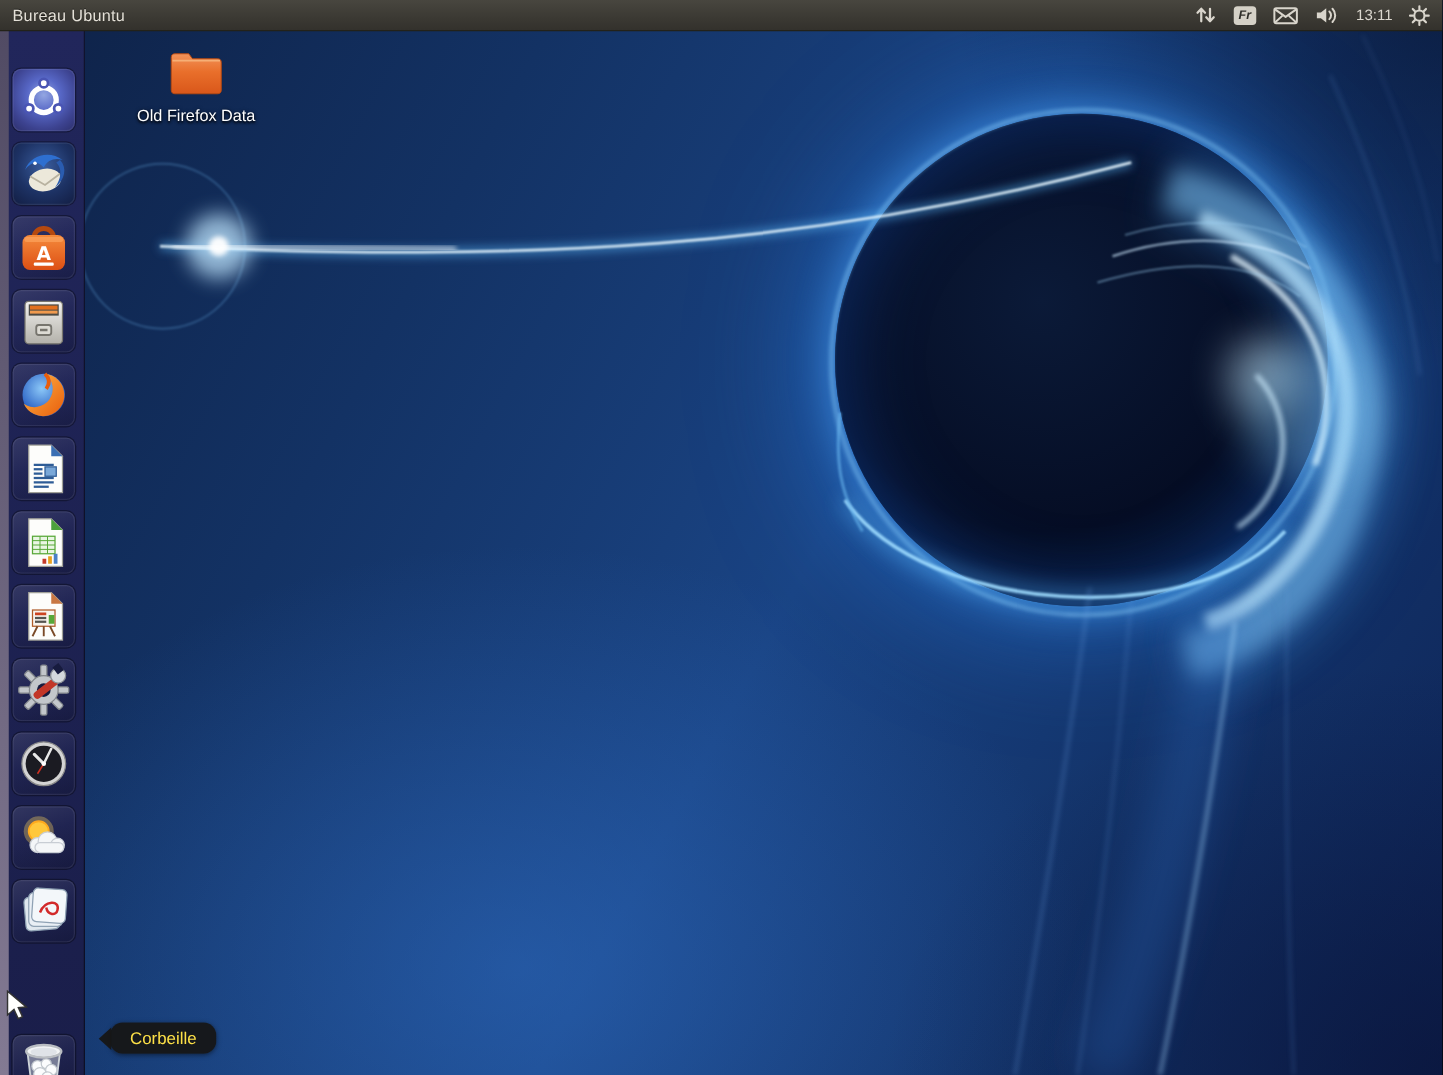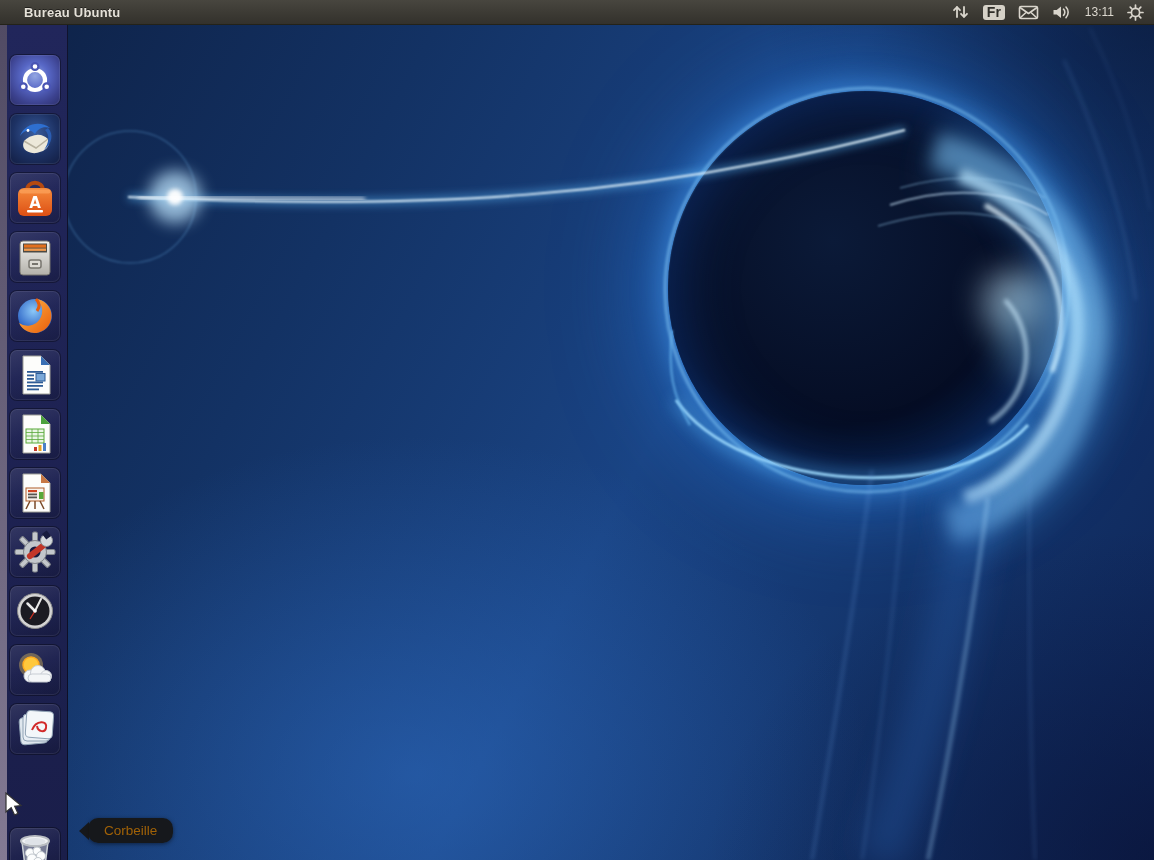--- a/index.html
+++ b/index.html
@@ -19,24 +19,24 @@
                inset 0 0 55px 10px rgba(20,70,160,.45);}
   .sphere-ring{position:absolute;left:664px;top:87px;width:402px;height:402px;border-radius:50%;
     border:2px solid rgba(150,215,255,.7);filter:blur(1.5px);}
   .wall-fx{position:absolute;inset:0;}
 
   
   .top-bar{position:absolute;left:0;top:0;width:1154px;height:24px;z-index:40;
     background:linear-gradient(#48463f,#3b3933 60%,#33312c);
     border-bottom:1px solid #232219;display:flex;align-items:center;
     color:#e5e1d8;font-size:13px;}
-  .tb-title{margin-left:24px;font-weight:bold;letter-spacing:.2px;text-shadow:0 -1px 0 rgba(0,0,0,.5);}
+  .tb-title{margin-left:10px;font-weight:normal;letter-spacing:.2px;text-shadow:0 -1px 0 rgba(0,0,0,.5);}
   .tb-right{margin-left:auto;display:flex;align-items:center;gap:13px;padding-right:10px;}
-  .kbd-badge{background:#d5d1c7;color:#2f2e29;font-size:14px;font-weight:bold;
-    border-radius:3px;padding:1px 4px;line-height:13px;}
+  .kbd-badge{background:#d5d1c7;color:#2f2e29;font-size:10px;font-weight:bold;
+    border-radius:3px;padding:1px 4px;line-height:13px;font-style:italic;}
   .tb-time{font-size:12px;color:#dcd8cf;}
   .tb-ic{display:block;}
 
   
   .launcher{position:absolute;left:0;top:24px;width:68px;height:836px;z-index:30;
     background:linear-gradient(#21265b,#1a1e4a);box-shadow:inset -1px 0 0 rgba(0,0,0,.5);}
   .launcher-strip{position:absolute;left:0;top:0;width:7px;height:100%;
     background:linear-gradient(#514b64,#837a93);}
   .tile{position:absolute;left:10px;width:50px;height:50px;border-radius:7px;
     background:linear-gradient(160deg, rgba(255,255,255,.10), rgba(255,255,255,.02) 45%, rgba(0,0,0,.18));
@@ -45,21 +45,21 @@
   .t-dash{background:radial-gradient(circle at 50% 42%, #93a6e2 0%, #5767c6 35%, #3c428f 72%, #2c2f6b 100%);}
   .t-tb{background:radial-gradient(circle at 50% 38%, #3a5d9e 0%, #1d3264 55%, #121d42 100%);}
 
   
   .desk-icon{position:absolute;left:100px;top:36px;width:114px;z-index:10;text-align:center;}
   .desk-icon .lbl{margin-top:2px;font-size:13px;color:#fff;
     text-shadow:0 1px 2px rgba(0,0,0,.9),0 0 3px rgba(0,0,0,.6);}
 
   
   .trash-tooltip{position:absolute;left:88px;top:818px;z-index:45;
-    background:rgba(22,22,22,.95);color:#a16207;font-size:13.5px;
+    background:rgba(22,22,22,.95);color:#fde047;font-size:13.5px;
     padding:5px 16px;border-radius:10px;box-shadow:0 1px 4px rgba(0,0,0,.5);}
   .trash-tooltip:before{content:"";position:absolute;left:-9px;top:50%;transform:translateY(-50%);
     border:9px solid transparent;border-left:none;border-right:10px solid rgba(22,22,22,.95);}
 
   .cursor{position:absolute;left:5px;top:792px;z-index:60;}
 </style>
 </head>
 <body>
 
 <div class="screen">
@@ -338,20 +338,34 @@
           <circle cx="22" cy="31" r="5"></circle>
             <circle cx="28" cy="34" r="4.5"></circle>
             <circle cx="24" cy="38" r="4"></circle>
         </g>
         <ellipse cx="25" cy="13" rx="14" ry="5" fill="#f2f4f5" stroke="#b9bdc2" stroke-width="2"></ellipse>
         <ellipse cx="25" cy="13.5" rx="10.5" ry="3.4" fill="#dfe3e8"></ellipse>
       </svg>
     </div>
   </div>
 
+  <div class="desk-icon">
+    <svg width="50" height="42">
+      <defs>
+          <linearGradient id="fold" x1="0" y1="0" x2="0" y2="1">
+        <stop offset="0" stop-color="#f2935a"></stop>
+            <stop offset="0.45" stop-color="#e96f2b"></stop>
+            <stop offset="1" stop-color="#d9571a"></stop>
+          </linearGradient>
+        </defs>
+      <path d="M5 10 C5 8 6 7 8 7 H19 L22 11 H42 C44 11 45 12 45 14 V36 C45 38 44 39 42 39 H8 C6 39 5 38 5 36 Z" fill="url(#fold)" stroke="#b54912" stroke-width="0.8"></path>
+      <path d="M6 12.5 H44" stroke="#f8b77e" stroke-width="1.4" opacity="0.85"></path>
+    </svg>
+    <div class="lbl">Old Firefox Data</div>
+  </div>
 
   <div class="trash-tooltip">
     <span>Corbeille</span>
   </div>
 
   <svg class="cursor" width="24" height="26">
     <path d="M1 1 L1 20 L6.2 15.6 L9.6 23 L13 21.4 L9.7 14.2 L16 13.6 Z" fill="#ffffff" stroke="#333333" stroke-width="1.2"></path>
   </svg>
 
 </div>

